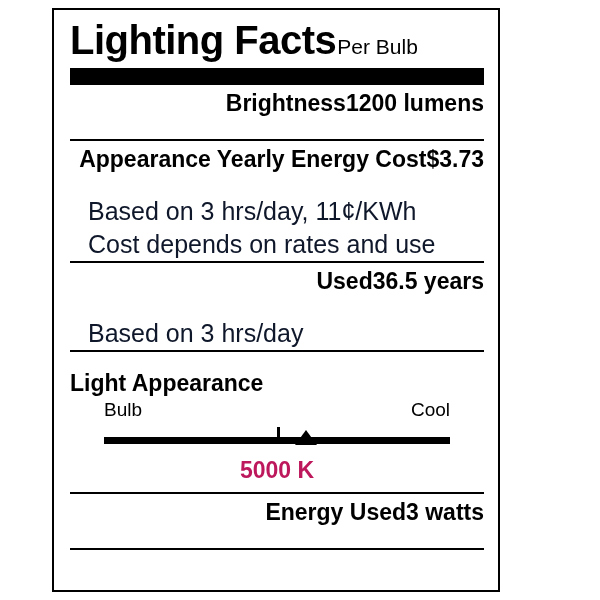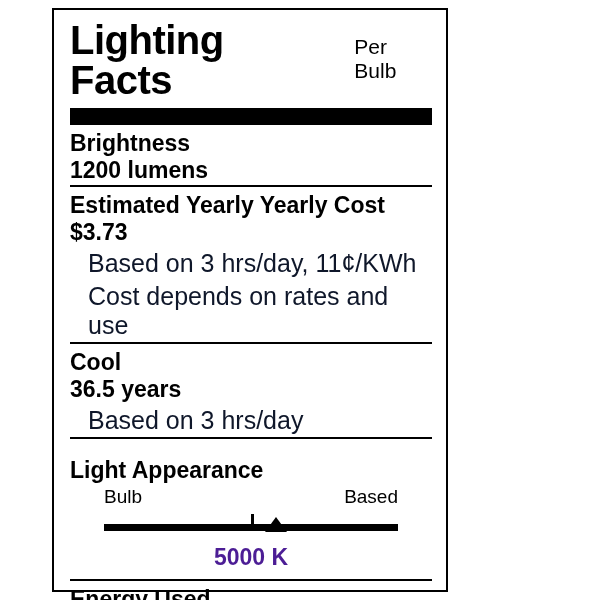--- a/index.html
+++ b/index.html
@@ -7,21 +7,21 @@
     padding: 0;
     background: #ffffff;
     width: 600px;
     height: 600px;
     font-family: "Liberation Sans", sans-serif;
   }
   #label {
     position: absolute;
     left: 52px;
     top: 8px;
-    width: 396px;
+    width: 448px;
     height: 584px;
     border: 2px solid #000;
     box-sizing: border-box;
     background: #fff;
   }
   .inner {
     position: relative;
     width: 100%;
     height: 100%;
     box-sizing: border-box;
@@ -36,21 +36,21 @@
   }
   .title-main {
     font-size: 40px;
     font-weight: bold;
     letter-spacing: -0.5px;
     line-height: 1;
     color: #000;
   }
   .title-sub {
     font-size: 21px;
-    margin-left: 21px;
+    margin-left: 1px;
     color: #000;
   }
   
   .thick-bar {
     margin-top: 8px;
     margin-left: 4px;
     margin-right: 2px;
     height: 17px;
     background: #000;
   }
@@ -58,22 +58,21 @@
   .rule {
     height: 2px;
     background: #000;
     margin: 0 2px 0 4px;
   }
   
   .row {
     display: flex;
     justify-content: flex-end;
     align-items: baseline;
-    padding: 5px 2px 1px 4px;
-    flex-direction: column;
+    padding: 5px 2px 22px 4px;
   }
   .row .left {
     font-size: 23px;
     font-weight: bold;
     color: #000;
   }
   .row .right {
     font-size: 23px;
     font-weight: bold;
     color: #000;
@@ -129,21 +128,21 @@
     height: 0;
     margin-left: -11px;
     border-left: 11px solid transparent;
     border-right: 11px solid transparent;
     border-bottom: 15px solid #000;
   }
   .scale-value {
     text-align: center;
     font-size: 23px;
     font-weight: bold;
-    color: #4c1d95;
+    color: #be185d;
     padding-top: 0px;
     padding-bottom: 4px;
   }
   .spacer-bottom {
     height: 60px;
   }
 </style>
 </head>
 <body>
 
@@ -158,42 +157,42 @@
     <div class="thick-bar"></div>
 
     <div class="row">
       <span class="left">Brightness</span>
       <span class="right">1200 lumens</span>
     </div>
 
     <div class="rule"></div>
 
     <div class="row">
-      <span class="left">Estimated Yearly Yearly Cost</span>
+      <span class="left">Appearance Yearly Energy Cost</span>
       <span class="right">$3.73</span>
     </div>
     <div class="sub-line">Based on 3 hrs/day, 11¢/KWh</div>
     <div class="sub-line">Cost depends on rates and use</div>
 
     <div class="rule"></div>
 
     <div class="row">
-      <span class="left">Cool</span>
+      <span class="left">Used</span>
       <span class="right">36.5 years</span>
     </div>
     <div class="sub-line">Based on 3 hrs/day</div>
 
     <div class="rule"></div>
 
     <div class="section-head">Light Appearance</div>
 
     <div class="scale-wrap">
       <div class="scale-labels">
         <span>Bulb</span>
-        <span>Based</span>
+        <span>Cool</span>
       </div>
       <div class="scale-bar-area">
         <div class="scale-bar"></div>
         <div class="scale-tick"></div>
         <div class="scale-pointer"></div>
       </div>
       <div class="scale-value">5000 K</div>
     </div>
 
     <div class="rule"></div>

